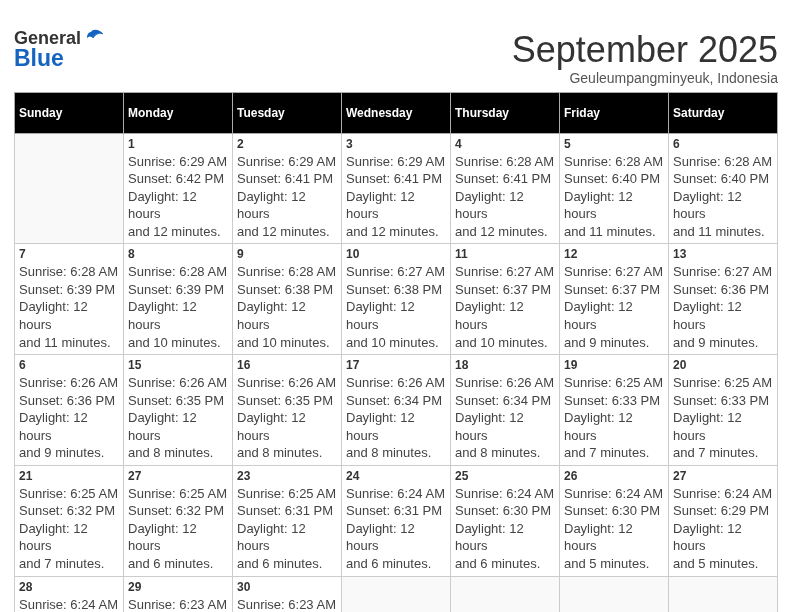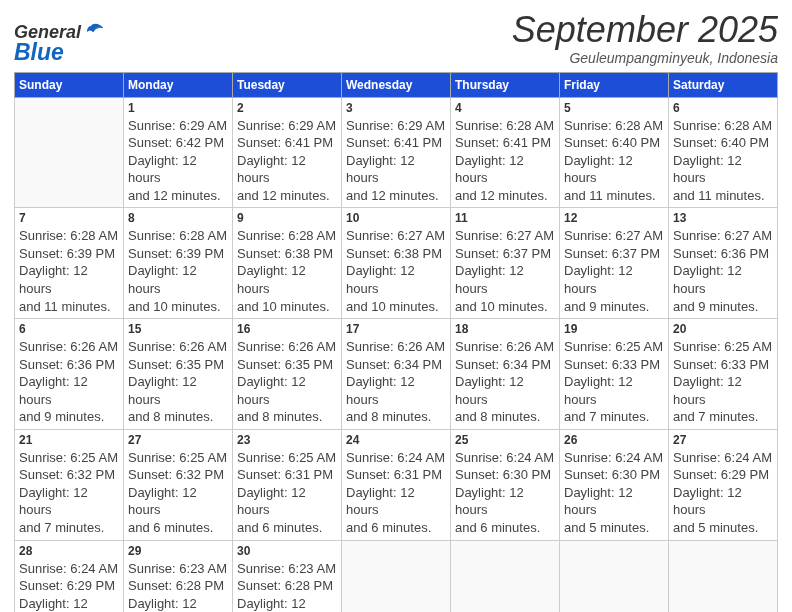--- a/index.html
+++ b/index.html
@@ -10,56 +10,56 @@
       background: #fff;
       overflow: hidden;
     }
     .container {
       width: 792px;
       height: 612px;
       padding: 10px 14px 10px 14px;
     }
     .header-row {
       display: flex;
-      align-items: flex-end;
+      align-items: center;
       justify-content: space-between;
       margin-bottom: 6px;
-      font-style: italic;
     }
     .logo {
       display: flex;
       align-items: center;
       margin-top: 4px;
     }
     .logo-general { color: #333; }
     .logo-blue { color: #1565c0; }
     .title-block {
       text-align: right;
+      margin-top: 20px;
     }
     .month-title {
       font-size: 36px;
       font-weight: normal;
       color: #333;
       line-height: 1.1;
     }
     .subtitle {
       font-size: 14px;
       color: #555;
     }
     table {
       width: 100%;
       border-collapse: collapse;
       table-layout: fixed;
     }
     thead tr th {
-      background-color: #1d4ed8;
+      background-color: #000000;
       color: #fff;
       font-size: 12px;
       font-weight: bold;
-      padding: 5px 4px;
+      padding: 13px 4px;
       text-align: left;
       border: 1px solid #aaa;
     }
     tbody tr td {
       vertical-align: top;
       border: 1px solid #ccc;
       padding: 3px 4px;
       font-size: 9px;
       color: #333;
       height: 80px;

